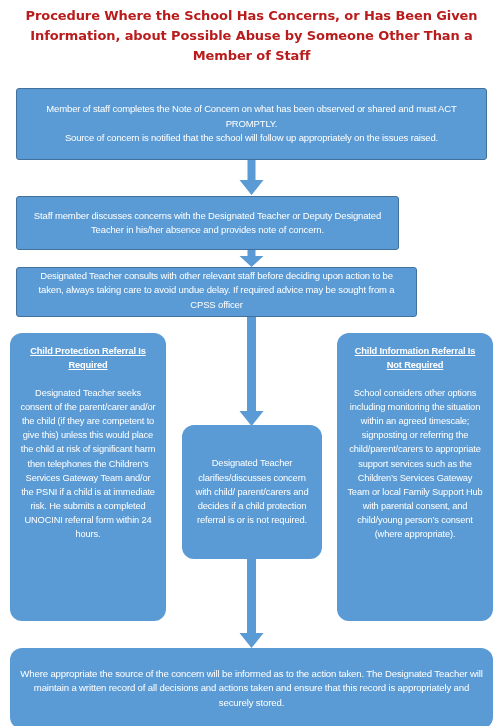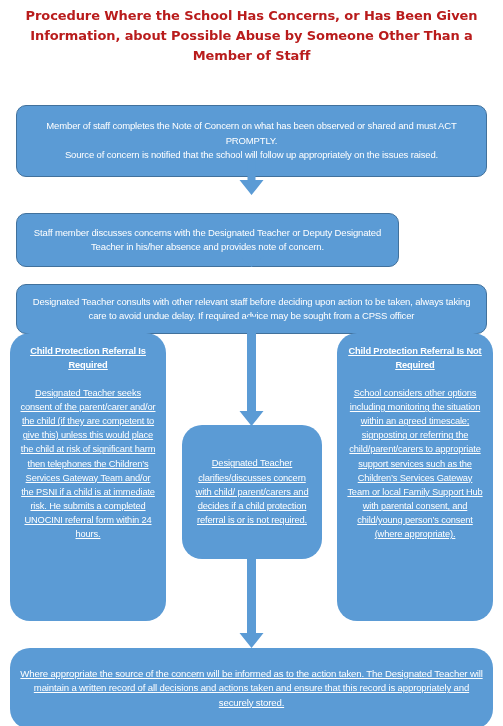--- a/index.html
+++ b/index.html
@@ -52,48 +52,46 @@
     font-family: "Liberation Sans", sans-serif;
     font-size: 9.4px;
     line-height: 1.52;
     letter-spacing: -0.15px;
     padding: 4px 10px;
   }
 
   
   .band {
     border: 1px solid #41719C;
-    border-radius: 10px;
-    margin-top: 17px;
+    border-radius: 3px;
   }
 
   
   .card {
     border: none;
-    border-radius: 20px;
-    text-decoration: underline;
+    border-radius: 12px;
   }
 
   .box-heading {
     font-weight: bold;
     text-decoration: underline;
     margin-bottom: 13px;
     line-height: 1.5;
   }
   .box-text {
     white-space: pre-line;
   }
   .box-text.tight {
     line-height: 1.52;
   }
 
   
   #box-note-of-concern   { left: 16px;  top: 88px;  width: 471px; height: 72px; }
   #box-discuss-dt        { left: 16px;  top: 196px; width: 383px; height: 54px; }
-  #box-consult-staff     { left: 16px;  top: 267px; width: 471px; height: 50px; }
+  #box-consult-staff     { left: 16px;  top: 267px; width: 401px; height: 50px; justify-content: flex-end; }
   #box-referral-required { left: 10px;  top: 333px; width: 156px; height: 288px; }
   #box-decision          { left: 182px; top: 425px; width: 140px; height: 134px; }
   #box-referral-not-req  { left: 337px; top: 333px; width: 156px; height: 288px; }
   #box-record-outcome    { left: 10px;  top: 648px; width: 483px; height: 81px; }
 
   #box-referral-required, #box-referral-not-req {
     justify-content: flex-start;
     padding-top: 12px;
     font-size: 9.3px;
   }
@@ -150,21 +148,21 @@
   <div class="flow-box card" id="box-referral-required">
     <div class="box-heading">Child Protection Referral Is Required</div>
     <div class="box-text tight">Designated Teacher seeks consent of the parent/carer and/or the child (if they are competent to give this) unless this would place the child at risk of significant harm then telephones the Children’s Services Gateway Team and/or the PSNI if a child is at immediate risk. He submits a completed UNOCINI referral form within 24 hours.</div>
   </div>
 
   <div class="flow-box card" id="box-decision">
     <div class="box-text">Designated Teacher clarifies/discusses concern with child/ parent/carers and decides if a child protection referral is or is not required.</div>
   </div>
 
   <div class="flow-box card" id="box-referral-not-req">
-    <div class="box-heading">Child Protection Referral Is Not Required</div>
+    <div class="box-heading">Child Information Referral Is Not Required</div>
     <div class="box-text tight">School considers other options including monitoring the situation within an agreed timescale; signposting or referring the child/parent/carers to appropriate support services such as the Children’s Services Gateway Team or local Family Support Hub with parental consent, and child/young person’s consent (where appropriate).</div>
   </div>
 
   <div class="connector" style="left:239px; top:559px;">
     <svg width="25" height="90" viewBox="0 0 25 90" aria-hidden="true">
       <polygon points="8.0,0 17.0,0 17.0,74 24.5,74 12.5,89 0.5,74 8.0,74" fill="#5B9BD5"></polygon>
     </svg>
   </div>
 
   <div class="flow-box card" id="box-record-outcome">

